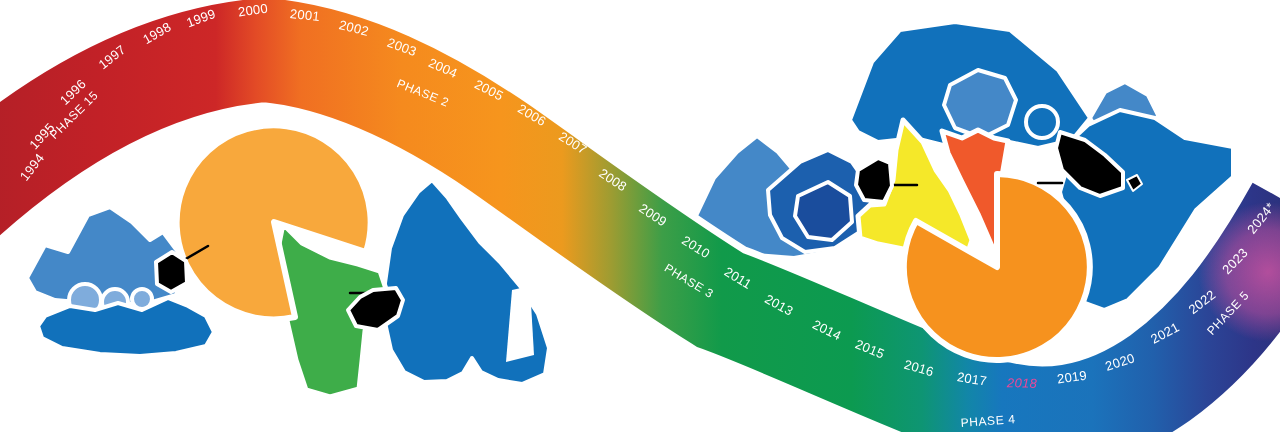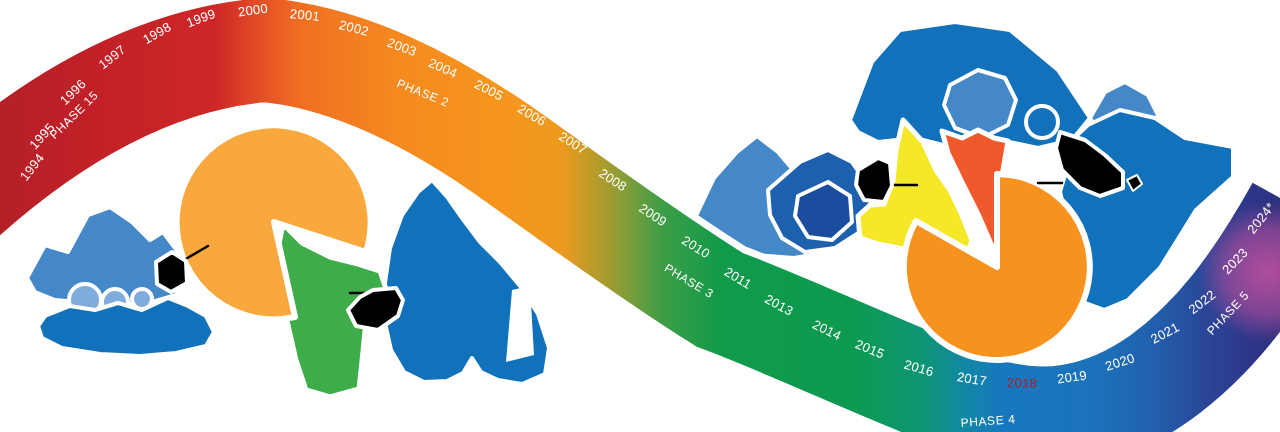--- a/index.html
+++ b/index.html
@@ -116,21 +116,21 @@
       <span class="yr" style="left: 573px; top: 143px; transform: translate(-50%, -50%) rotate(32deg); color: rgb(255, 255, 255);">2007</span>
       <span class="yr" style="left: 613px; top: 180px; transform: translate(-50%, -50%) rotate(33deg); color: rgb(255, 255, 255);">2008</span>
       <span class="yr" style="left: 653px; top: 215px; transform: translate(-50%, -50%) rotate(33deg); color: rgb(255, 255, 255);">2009</span>
       <span class="yr" style="left: 696px; top: 247px; transform: translate(-50%, -50%) rotate(32deg); color: rgb(255, 255, 255);">2010</span>
       <span class="yr" style="left: 738px; top: 278px; transform: translate(-50%, -50%) rotate(31deg); color: rgb(255, 255, 255);">2011</span>
       <span class="yr" style="left: 779px; top: 305px; transform: translate(-50%, -50%) rotate(29deg); color: rgb(255, 255, 255);">2013</span>
       <span class="yr" style="left: 827px; top: 330px; transform: translate(-50%, -50%) rotate(26deg); color: rgb(255, 255, 255);">2014</span>
       <span class="yr" style="left: 870px; top: 349px; transform: translate(-50%, -50%) rotate(22deg); color: rgb(255, 255, 255);">2015</span>
       <span class="yr" style="left: 919px; top: 368px; transform: translate(-50%, -50%) rotate(16deg); color: rgb(255, 255, 255);">2016</span>
       <span class="yr" style="left: 972px; top: 379px; transform: translate(-50%, -50%) rotate(9deg); color: rgb(255, 255, 255);">2017</span>
-      <span class="yr" style="left: 1022px; top: 383px; transform: translate(-50%, -50%) rotate(1deg); color: #b91c1c;">2018</span>
+      <span class="yr" style="left: 1022px; top: 383px; transform: translate(-50%, -50%) rotate(1deg); color: #ec4899; font-style: italic;">2018</span>
       <span class="yr" style="left: 1072px; top: 377px; transform: translate(-50%, -50%) rotate(-8deg); color: rgb(255, 255, 255);">2019</span>
       <span class="yr" style="left: 1120px; top: 362px; transform: translate(-50%, -50%) rotate(-18deg); color: rgb(255, 255, 255);">2020</span>
       <span class="yr" style="left: 1165px; top: 333px; transform: translate(-50%, -50%) rotate(-28deg); color: rgb(255, 255, 255);">2021</span>
       <span class="yr" style="left: 1202px; top: 302px; transform: translate(-50%, -50%) rotate(-38deg); color: rgb(255, 255, 255);">2022</span>
       <span class="yr" style="left: 1235px; top: 261px; transform: translate(-50%, -50%) rotate(-46deg); color: rgb(255, 255, 255);">2023</span>
       <span class="yr" style="left: 1261px; top: 218px; transform: translate(-50%, -50%) rotate(-52deg); color: rgb(255, 255, 255);">2024*</span>
       <span class="ph" style="left: 74px; top: 115px; transform: translate(-50%, -50%) rotate(-45deg); color: rgb(255, 255, 255);">PHASE 15</span>
       <span class="ph" style="left: 423px; top: 93px; transform: translate(-50%, -50%) rotate(22deg); color: rgb(255, 255, 255);">PHASE 2</span>
       <span class="ph" style="left: 689px; top: 281px; transform: translate(-50%, -50%) rotate(31deg); color: rgb(255, 255, 255);">PHASE 3</span>
       <span class="ph" style="left: 988px; top: 421px; transform: translate(-50%, -50%) rotate(-4deg); color: rgb(255, 255, 255);">PHASE 4</span>

